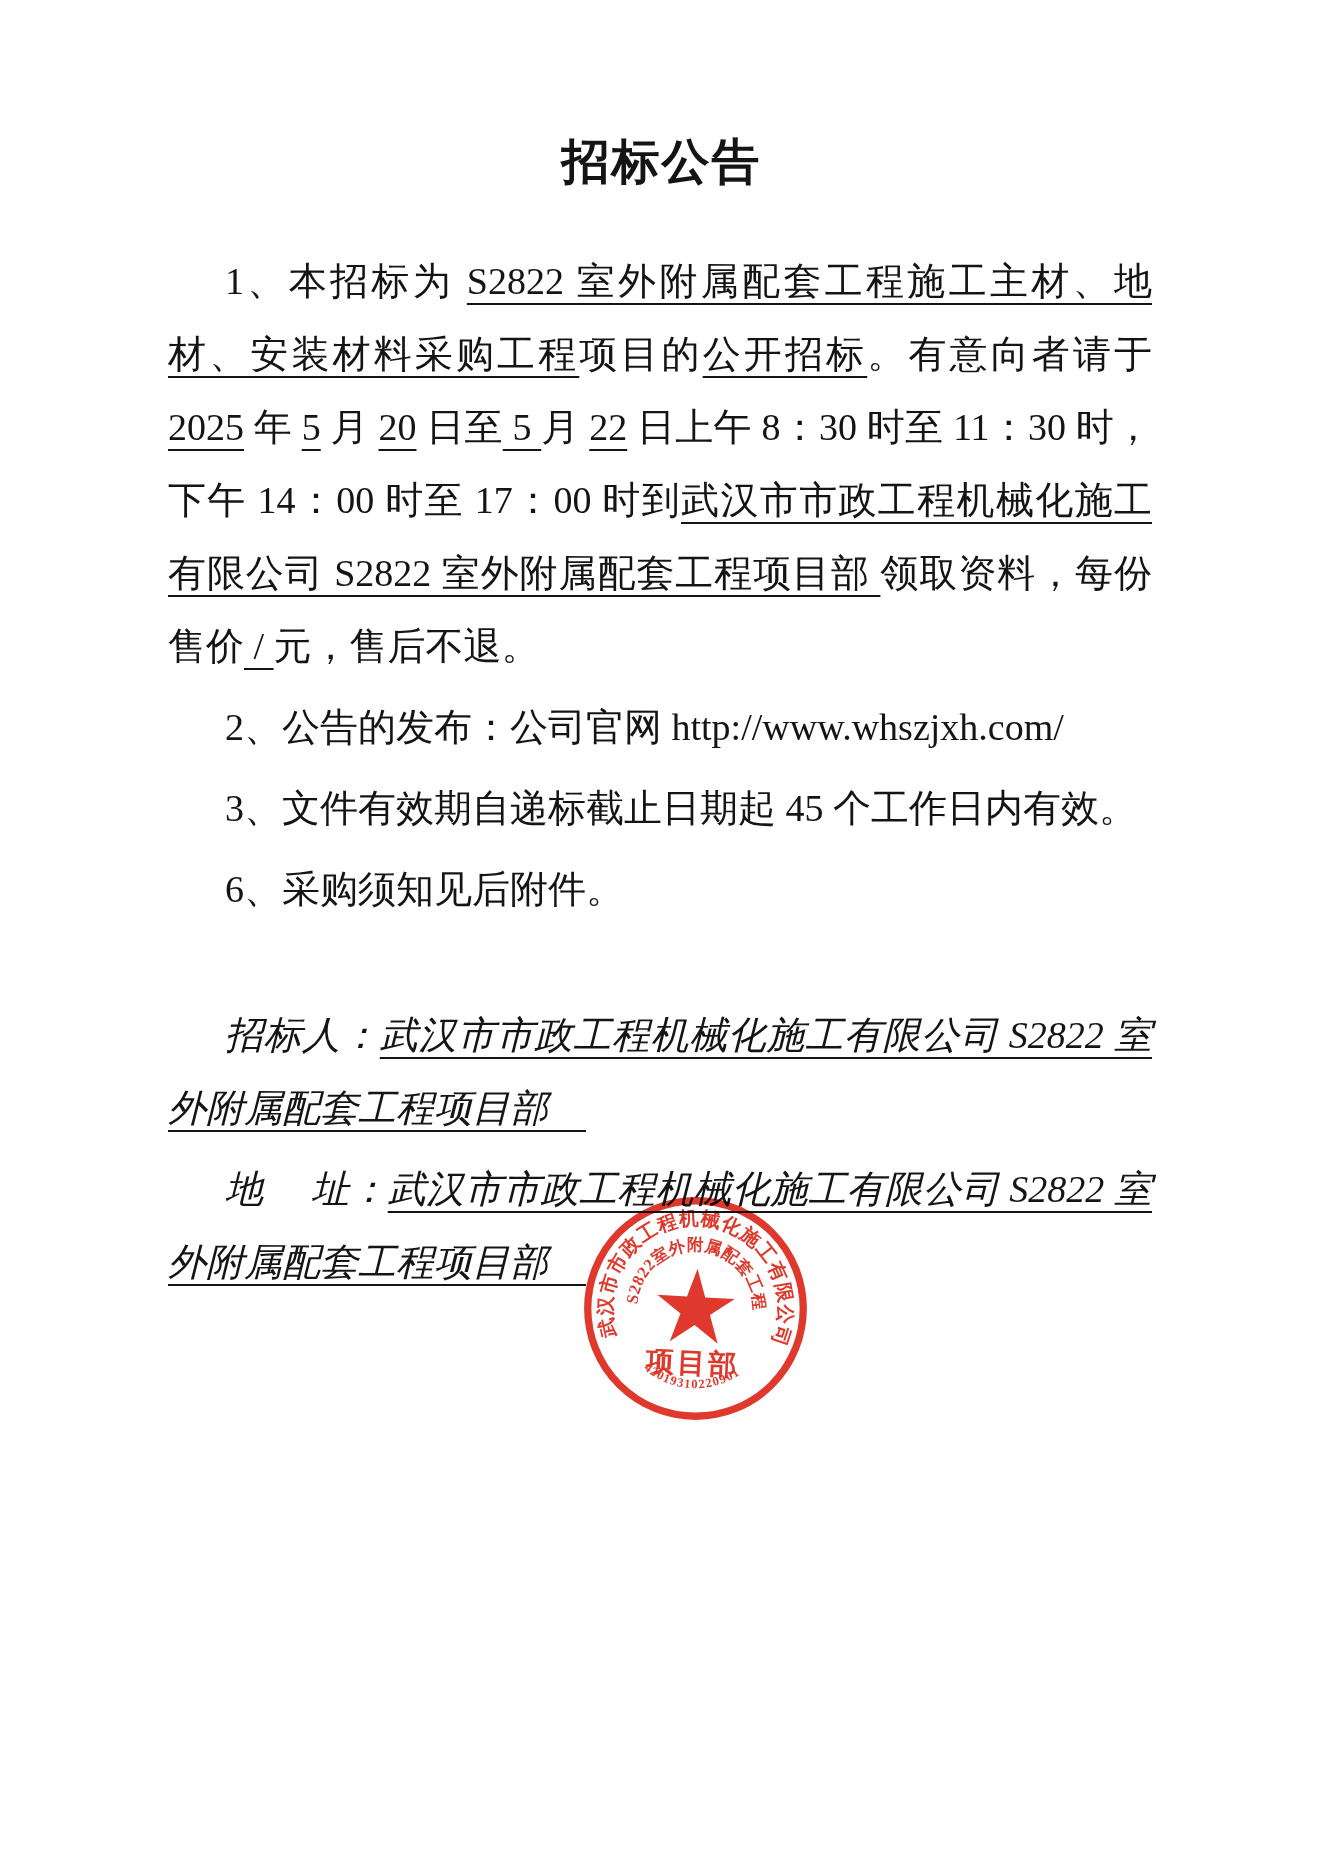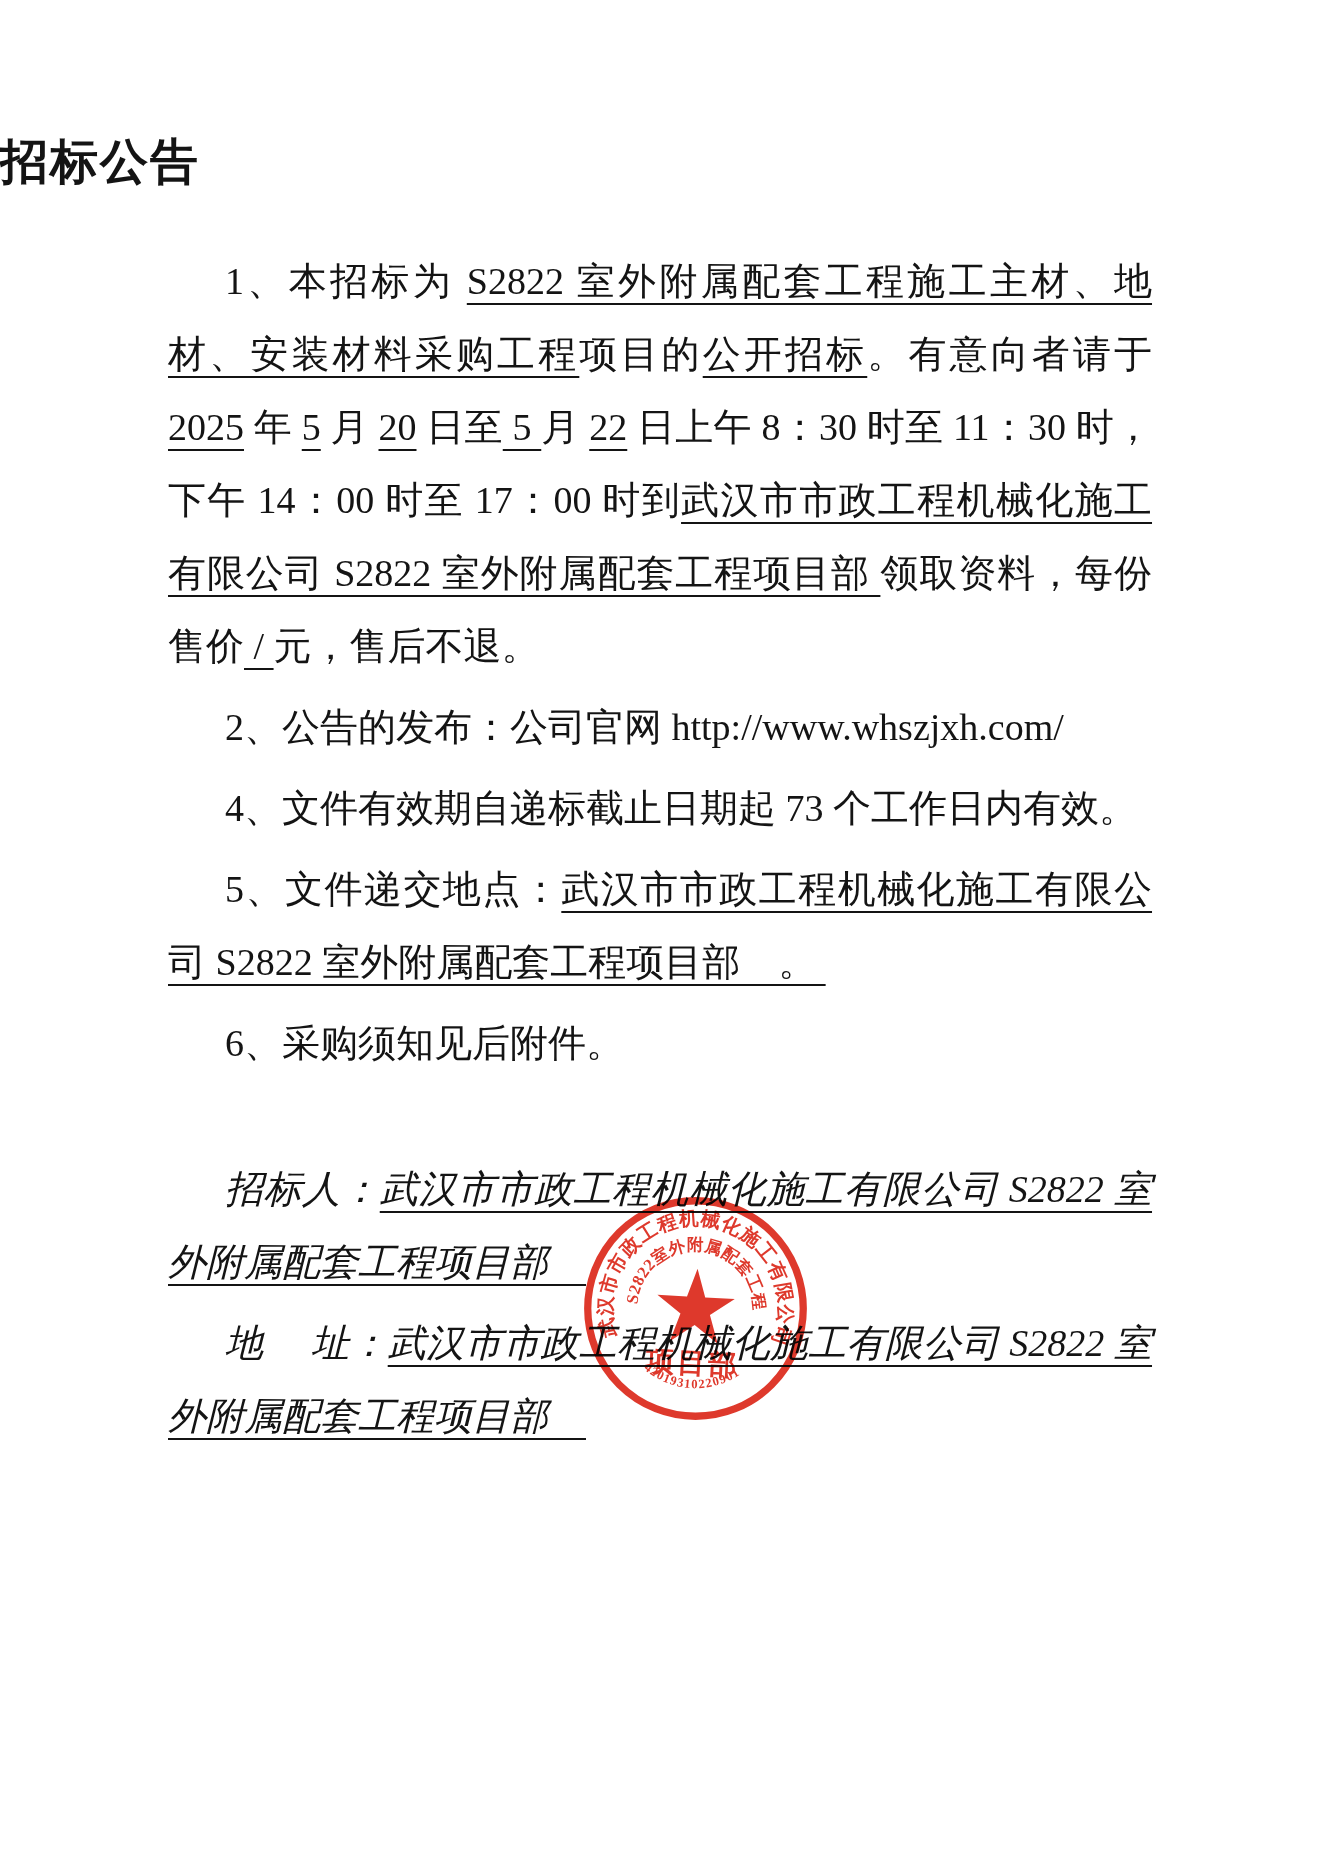--- a/index.html
+++ b/index.html
@@ -1,21 +1,21 @@
 <!DOCTYPE html>
 <html><head>
 <meta charset="utf-8">
 <style>
   html,body{margin:0;padding:0;background:#ffffff;}
   .page{
     position:relative;width:1323px;height:1871px;background:#ffffff;overflow:hidden;
     font-family:"Liberation Serif","DejaVu Serif",serif;color:#141414;
   }
   .doc-title{
-    margin:133px 0 0;text-align:left;font-size:48px;line-height:58px;
+    margin:133px 0 0;text-align:center;font-size:48px;line-height:58px;
     font-weight:bold;letter-spacing:2px;
   }
   .content{
     margin:54px 163px 0 160px;font-size:38px;line-height:73px;
     text-align:justify;word-break:break-word;
   }
   .content p{margin:8px;text-indent:57px;}
   .footer{margin-top:73px;font-style:italic;}
   .u{
     text-decoration:underline;
@@ -31,22 +31,21 @@
 </head>
 <body>
 
 <div class="page">
 
   <h1 class="doc-title">招标公告</h1>
 
   <div class="content">
     <p><span>1、本招标为 </span><span class="u">S2822 室外附属配套工程施工主材、地材、安装材料采购工程</span><span>项目的</span><span class="u">公开招标</span><span>。有意向者请于 </span><span class="u">2025</span><span> 年 </span><span class="u">5</span><span> 月 </span><span class="u">20</span><span> 日至</span><span class="u">&nbsp;5&nbsp;</span><span>月 </span><span class="u">22</span><span> 日上午 8：30 时至 11：30 时，下午 14：00 时至 17：00 时到</span><span class="u">武汉市市政工程机械化施工有限公司 S2822 室外附属配套工程项目部&nbsp;</span><span>领取资料，每份售价</span><span class="u">&nbsp;/&nbsp;</span><span>元，售后不退。</span></p>
     <p><span>2、公告的发布：公司官网 http://www.whszjxh.com/</span></p>
-    <p><span>4、文件有效期自递标截止日期起 73 个工作日内有效。</span></p>
-    <p><span>5、文件递交地点：</span><span class="u">武汉市市政工程机械化施工有限公司 S2822 室外附属配套工程项目部　。&nbsp;</span></p>
+    <p><span>3、文件有效期自递标截止日期起 45 个工作日内有效。</span></p>
     <p><span>6、采购须知见后附件。</span></p>
 
     <div class="footer">
       <p><span>招标人：</span><span class="u">武汉市市政工程机械化施工有限公司 S2822 室外附属配套工程项目部　</span></p>
       <p><span>地　 址：</span><span class="u">武汉市市政工程机械化施工有限公司 S2822 室外附属配套工程项目部　</span></p>
     </div>
   </div>
 
   <svg class="seal" viewBox="0 0 240 240" aria-hidden="true">
     <defs>

